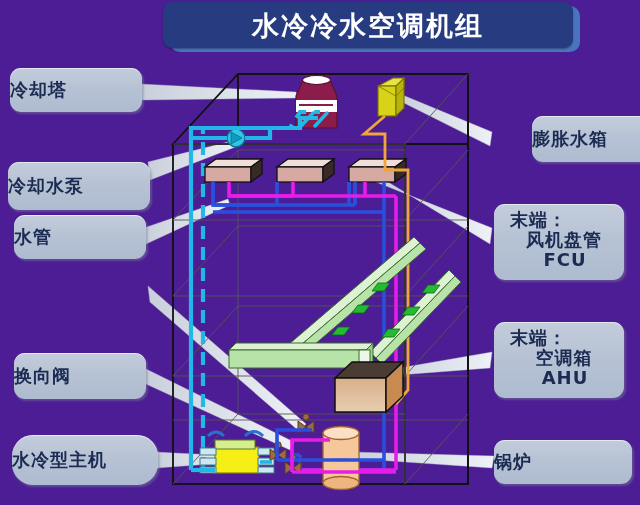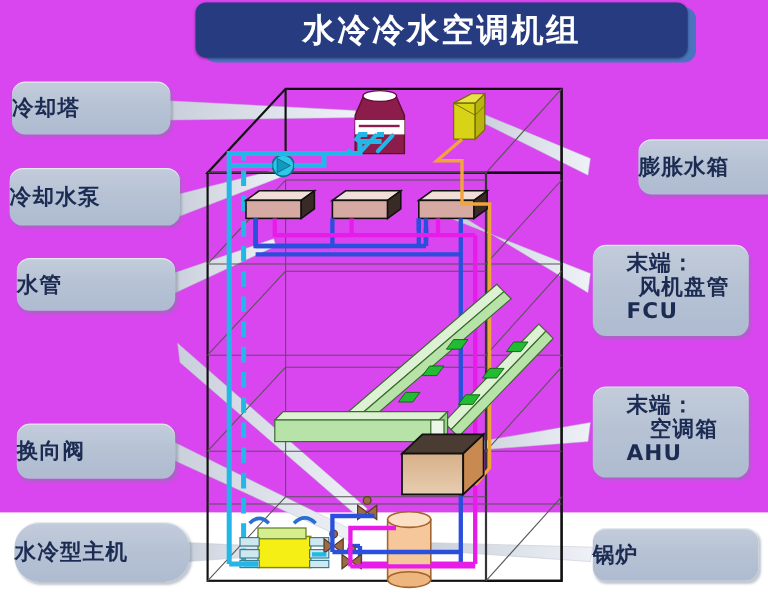--- a/index.html
+++ b/index.html
@@ -2,21 +2,21 @@
 <html><head>
 <meta charset="utf-8">
 <style>
   * { box-sizing: border-box; margin: 0; padding: 0; }
   html, body {
     width: 640px; height: 505px;
     background: #ffffff;
     font-family: "DejaVu Sans", "Liberation Sans", sans-serif;
     overflow: hidden;
   }
-  #root { position: relative; width: 640px; height: 427px; background:#d946ef; }
+  #root { position: relative; width: 640px; height: 505px; background:#4c1d95; }
 
   
   .banner-shadow{
     position:absolute; left:170px; top:6px; width:410px; height:46px;
     background:#4a74bd; border-radius:10px;
   }
   .banner{
     position:absolute; left:163px; top:2px; width:410px; height:46px;
     background:#263b80; border-radius:9px;
     display:flex; align-items:center; justify-content:center;
@@ -30,24 +30,24 @@
   
   .label{
     position:absolute;
     background:linear-gradient(180deg,#c3ccdb 0%, #b6c2d4 48%, #aebbd0 100%);
     border-radius:11px;
     box-shadow: 1.5px 2px 2px rgba(120,130,150,.45), inset 0 1px 0 rgba(255,255,255,.55);
     display:flex; align-items:center;
     color:#1c2b52; font-weight:bold; font-size:18px; letter-spacing:1px;
     z-index:30;
   }
-  .label.multiline{ display:block; padding:6px 0 6px 28px; line-height:1.12; }
+  .label.multiline{ display:block; padding:6px 0 6px 16px; line-height:1.12; }
   .label .l1{ display:block; text-align:left; }
   .label .l2{ display:block; text-align:center; padding-right:6px;}
-  .label .l3{ display:block; text-align:left; padding-right:4px;}
+  .label .l3{ display:block; text-align:center; padding-right:4px;}
   .tailsvg{ position:absolute; left:0; top:0; width:640px; height:505px; z-index:10; pointer-events:none;}
 
   .diagram{ position:absolute; left:0; top:0; width:640px; height:505px; z-index:15;}
 </style>
 </head>
 <body>
 
 <div id="root">
 
   <div class="banner-shadow"></div>
@@ -310,21 +310,21 @@
       <path d="M191,470 L215,470" stroke="#23b7e8" stroke-width="4.2"></path>
       <path d="M203,470 L215,470" stroke="#23b7e8" stroke-width="4.2"></path>
     </g>
 
   </svg>
 
   <div class="label" style="left:10px; top:68px; width:132px; height:44px;">
     <span>冷却塔</span>
   </div>
 
-  <div class="label" style="left:8px; top:140px; width:142px; height:48px;text-align:right;">
+  <div class="label" style="left:8px; top:162px; width:142px; height:48px;text-align:right;">
     <span>冷却水泵</span>
   </div>
 
   <div class="label" style="left:14px; top:215px; width:132px; height:44px;">
     <span>水管</span>
   </div>
 
 
   <div class="label" style="left:14px; top:353px; width:132px; height:46px;">
     <span>换向阀</span>

